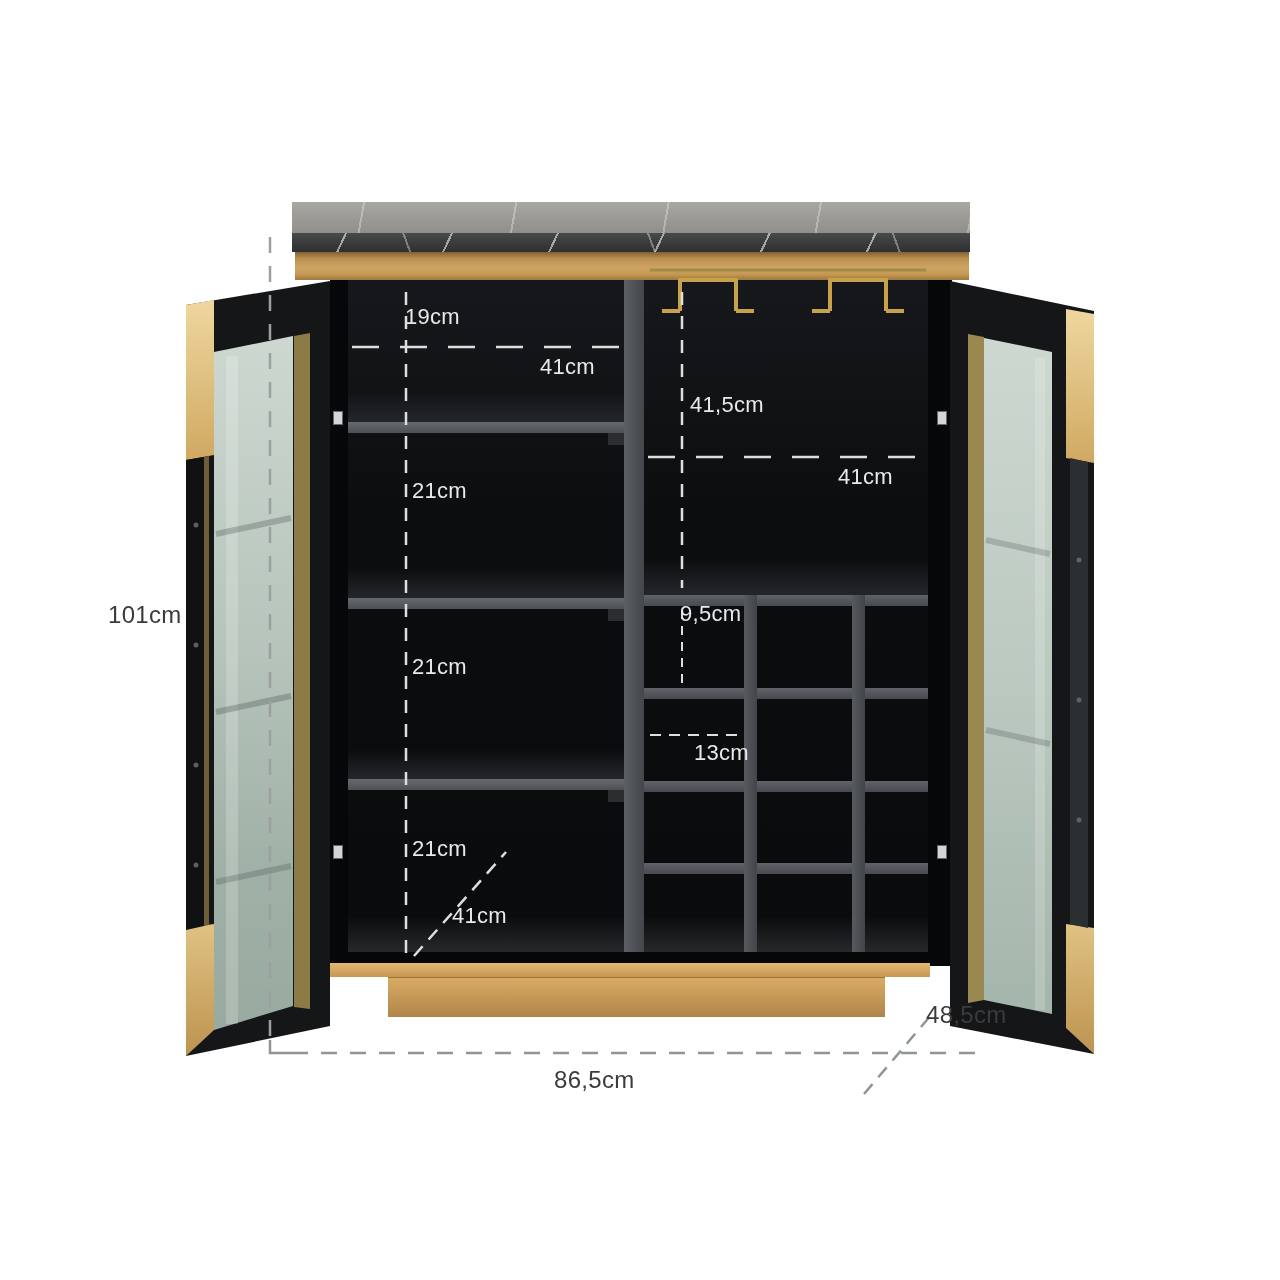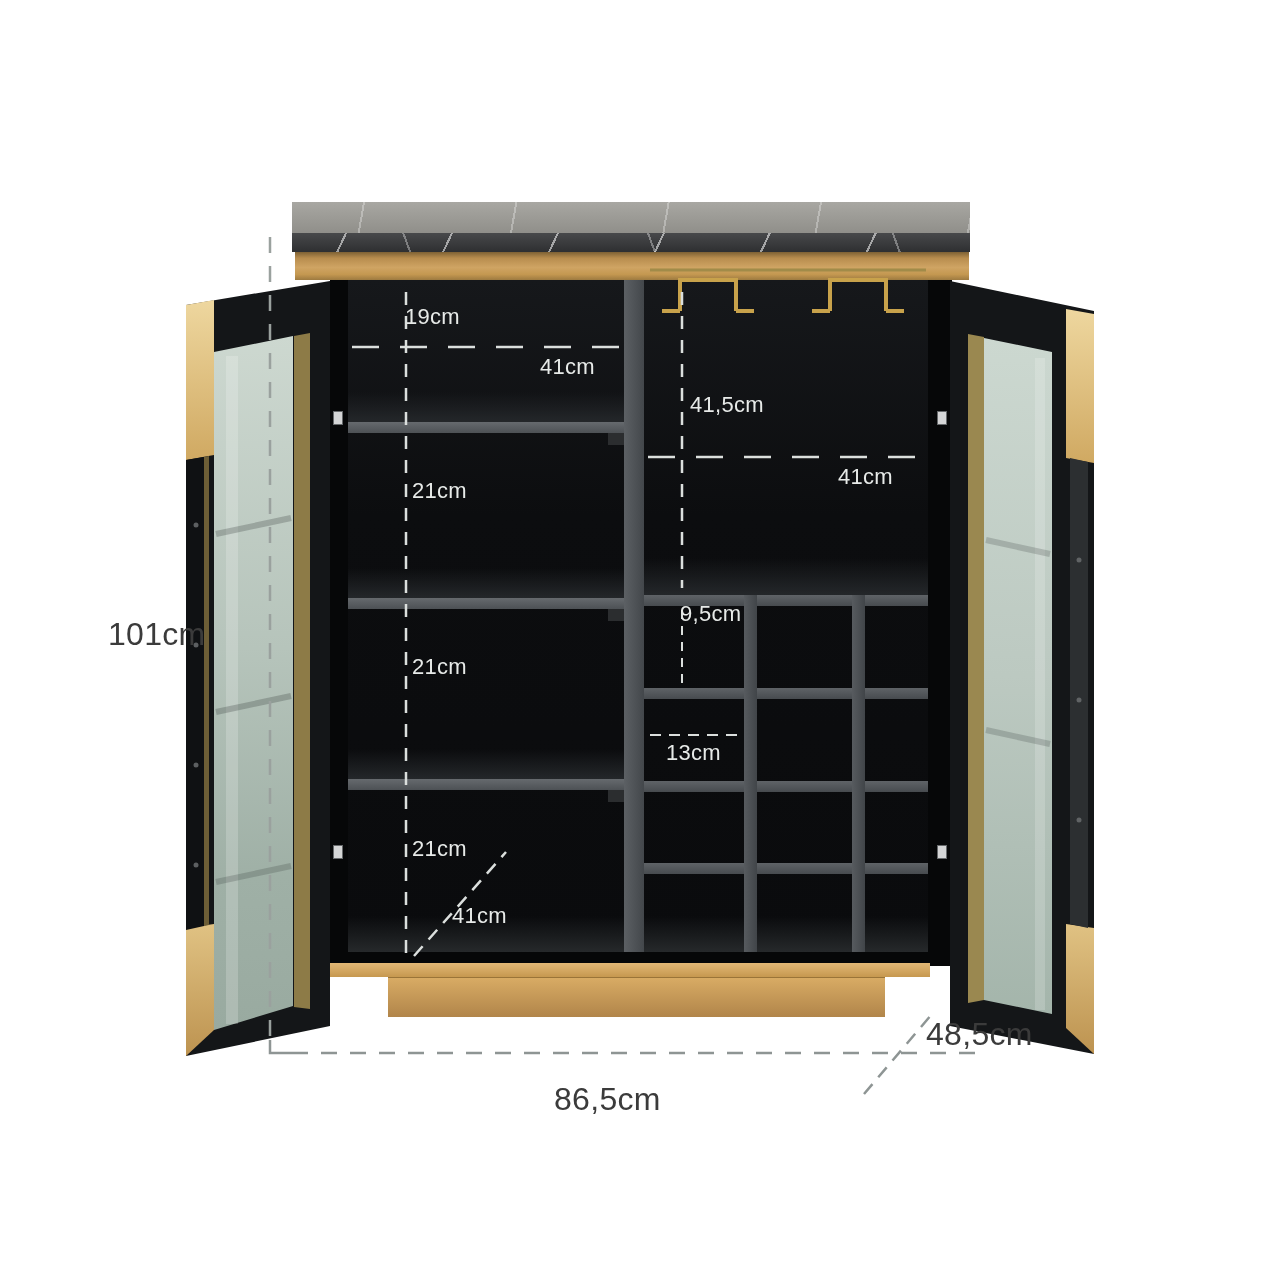--- a/index.html
+++ b/index.html
@@ -1,21 +1,21 @@
 <!DOCTYPE html>
 <html><head>
 <meta charset="utf-8">
 <style>
   html,body{margin:0;padding:0;background:#ffffff;}
   .stage{position:relative;width:1280px;height:1248px;background:#ffffff;overflow:hidden;
          font-family:"Liberation Sans",sans-serif;}
   .abs{position:absolute;}
   .dim{position:absolute;white-space:nowrap;line-height:1;}
   .dim-light{color:#e7eae8;font-size:22px;font-weight:400;letter-spacing:.3px;}
-  .dim-dark{color:#3b3b3b;font-size:32px;letter-spacing:.3px;margin-top:15px;}
+  .dim-dark{color:#3b3b3b;font-size:24px;letter-spacing:.3px;}
 
   .marble-surface{left:292px;top:202px;width:678px;height:31px;
     background:
       repeating-linear-gradient(100deg, rgba(255,255,255,0) 0 70px, rgba(255,255,255,.30) 70px 72px, rgba(255,255,255,0) 72px 150px),
       linear-gradient(180deg,#a8a7a2,#908f8a);}
   .marble-edge{left:292px;top:233px;width:678px;height:19px;
     background:
       repeating-linear-gradient(115deg, rgba(255,255,255,0) 0 48px, rgba(255,255,255,.55) 48px 50px, rgba(255,255,255,0) 50px 96px),
       repeating-linear-gradient(70deg, rgba(255,255,255,0) 0 110px, rgba(255,255,255,.35) 110px 112px, rgba(255,255,255,0) 112px 230px),
       linear-gradient(180deg,#48494b,#2e2f31);}
@@ -166,21 +166,21 @@
     </g>
   </svg>
 
   <div class="dim dim-light" style="left:405px;top:306px">19cm</div>
   <div class="dim dim-light" style="left:540px;top:356px">41cm</div>
   <div class="dim dim-light" style="left:690px;top:394px">41,5cm</div>
   <div class="dim dim-light" style="left:838px;top:466px">41cm</div>
   <div class="dim dim-light" style="left:412px;top:480px">21cm</div>
   <div class="dim dim-light" style="left:412px;top:656px">21cm</div>
   <div class="dim dim-light" style="left:680px;top:603px">9,5cm</div>
-  <div class="dim dim-light" style="left:666px;top:742px">13cm</div>
+  <div class="dim dim-light" style="left:694px;top:742px">13cm</div>
   <div class="dim dim-light" style="left:412px;top:838px">21cm</div>
   <div class="dim dim-light" style="left:452px;top:905px">41cm</div>
 
   <div class="dim dim-dark" style="left:108px;top:603px">101cm</div>
   <div class="dim dim-dark" style="left:926px;top:1003px">48,5cm</div>
   <div class="dim dim-dark" style="left:554px;top:1068px">86,5cm</div>
 
 </div>
 
 </body></html>

